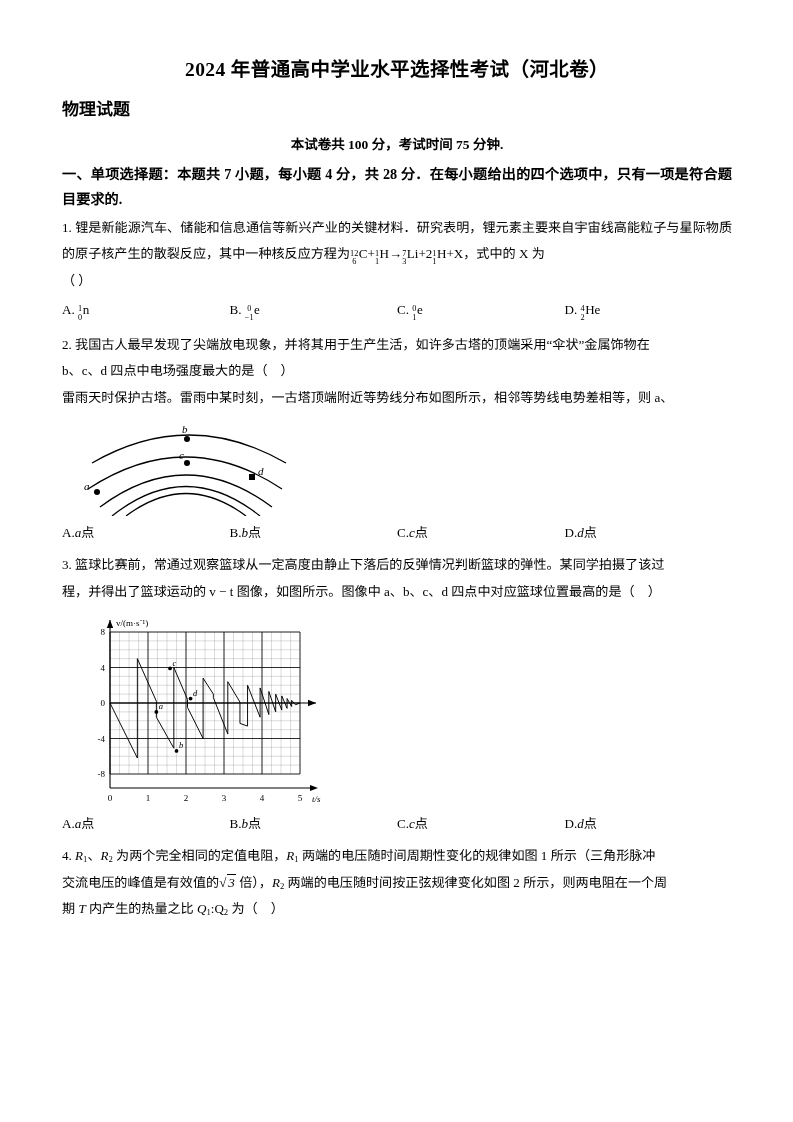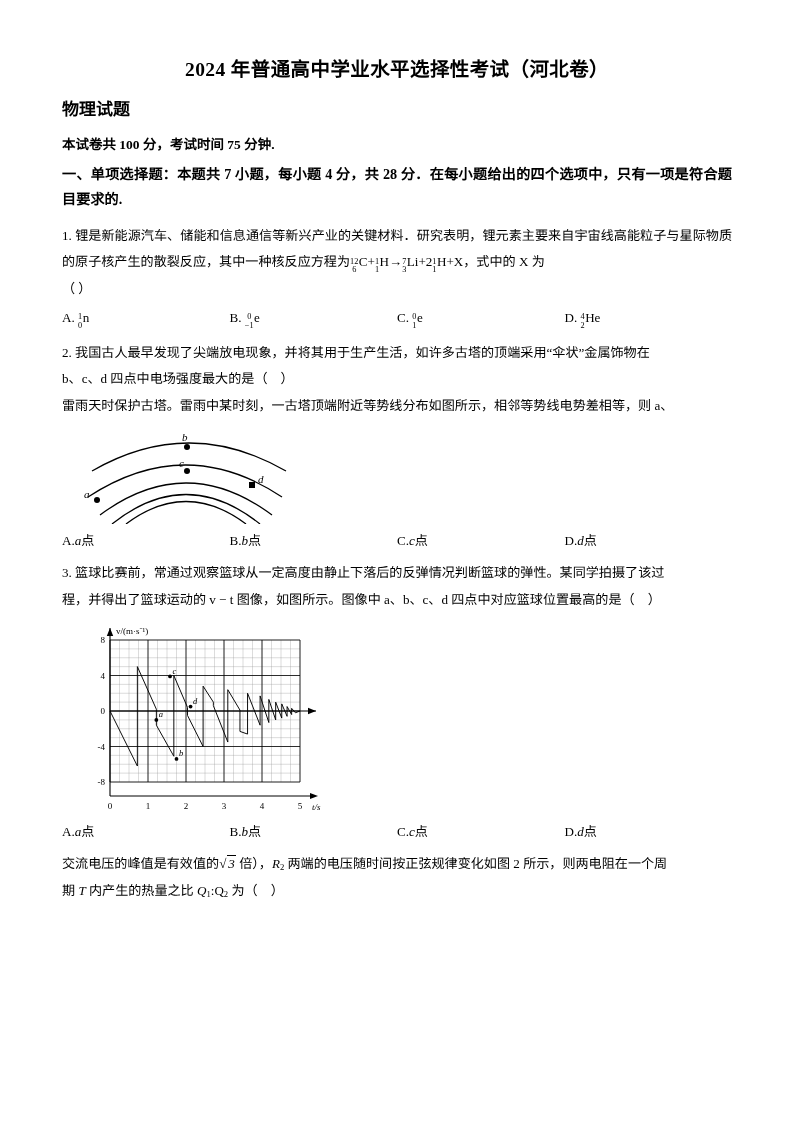--- a/index.html
+++ b/index.html
@@ -42,30 +42,31 @@
     line-height: 1.25;
   }
   .title-sub {
     text-align: left;
     font-weight: bold;
     font-size: 17px;
     margin: 0 0 15px 0;
     line-height: 1.25;
   }
   .title-note {
+    text-align: center;
     font-weight: bold;
     font-size: 13.5px;
     margin: 0 0 9px 0;
     line-height: 1.3;
   }
   .section-head {
     font-weight: bold;
     font-size: 14.2px;
     line-height: 1.72;
-    margin: 0 0 12px 0;
+    margin: 0 0 4px 0;
     text-align: justify;
   }
 
   
   .q {
     font-size: 13.1px;
     line-height: 2.02;
     text-align: justify;
     margin: 0;
   }
@@ -306,20 +307,24 @@
     <div class="opts">
       <div class="opt"><span>A.</span><i>a</i><span>点</span></div>
       <div class="opt"><span>B.</span><i>b</i><span>点</span></div>
       <div class="opt"><span>C.</span><i>c</i><span>点</span></div>
       <div class="opt"><span>D.</span><i>d</i><span>点</span></div>
     </div>
 
     <div class="q-gap"></div>
 
     <div class="q">
+      <span>4.</span>
+      <i>R</i><sub class="s">1</sub><span>、</span><i>R</i><sub class="s">2</sub><span> 为两个完全相同的定值电阻，</span><i>R</i><sub class="s">1</sub><span> 两端的电压随时间周期性变化的规律如图 1 所示（三角形脉冲</span>
+    </div>
+    <div class="q">
       <span>交流电压的峰值是有效值的</span><span class="radical">√</span><span class="sqrt">3</span><span> 倍），</span><i>R</i><sub class="s">2</sub><span> 两端的电压随时间按正弦规律变化如图 2 所示，则两电阻在一个周</span>
     </div>
     <div class="q">
       <span>期 </span><i>T</i><span> 内产生的热量之比 </span><i>Q</i><sub class="s">1</sub><span>:</span><span>Q</span><sub class="s">2</sub><span> 为（</span>&nbsp;&nbsp;&nbsp;&nbsp;<span>）</span>
     </div>
 
   </div>
 </div>
 
 </body></html>

